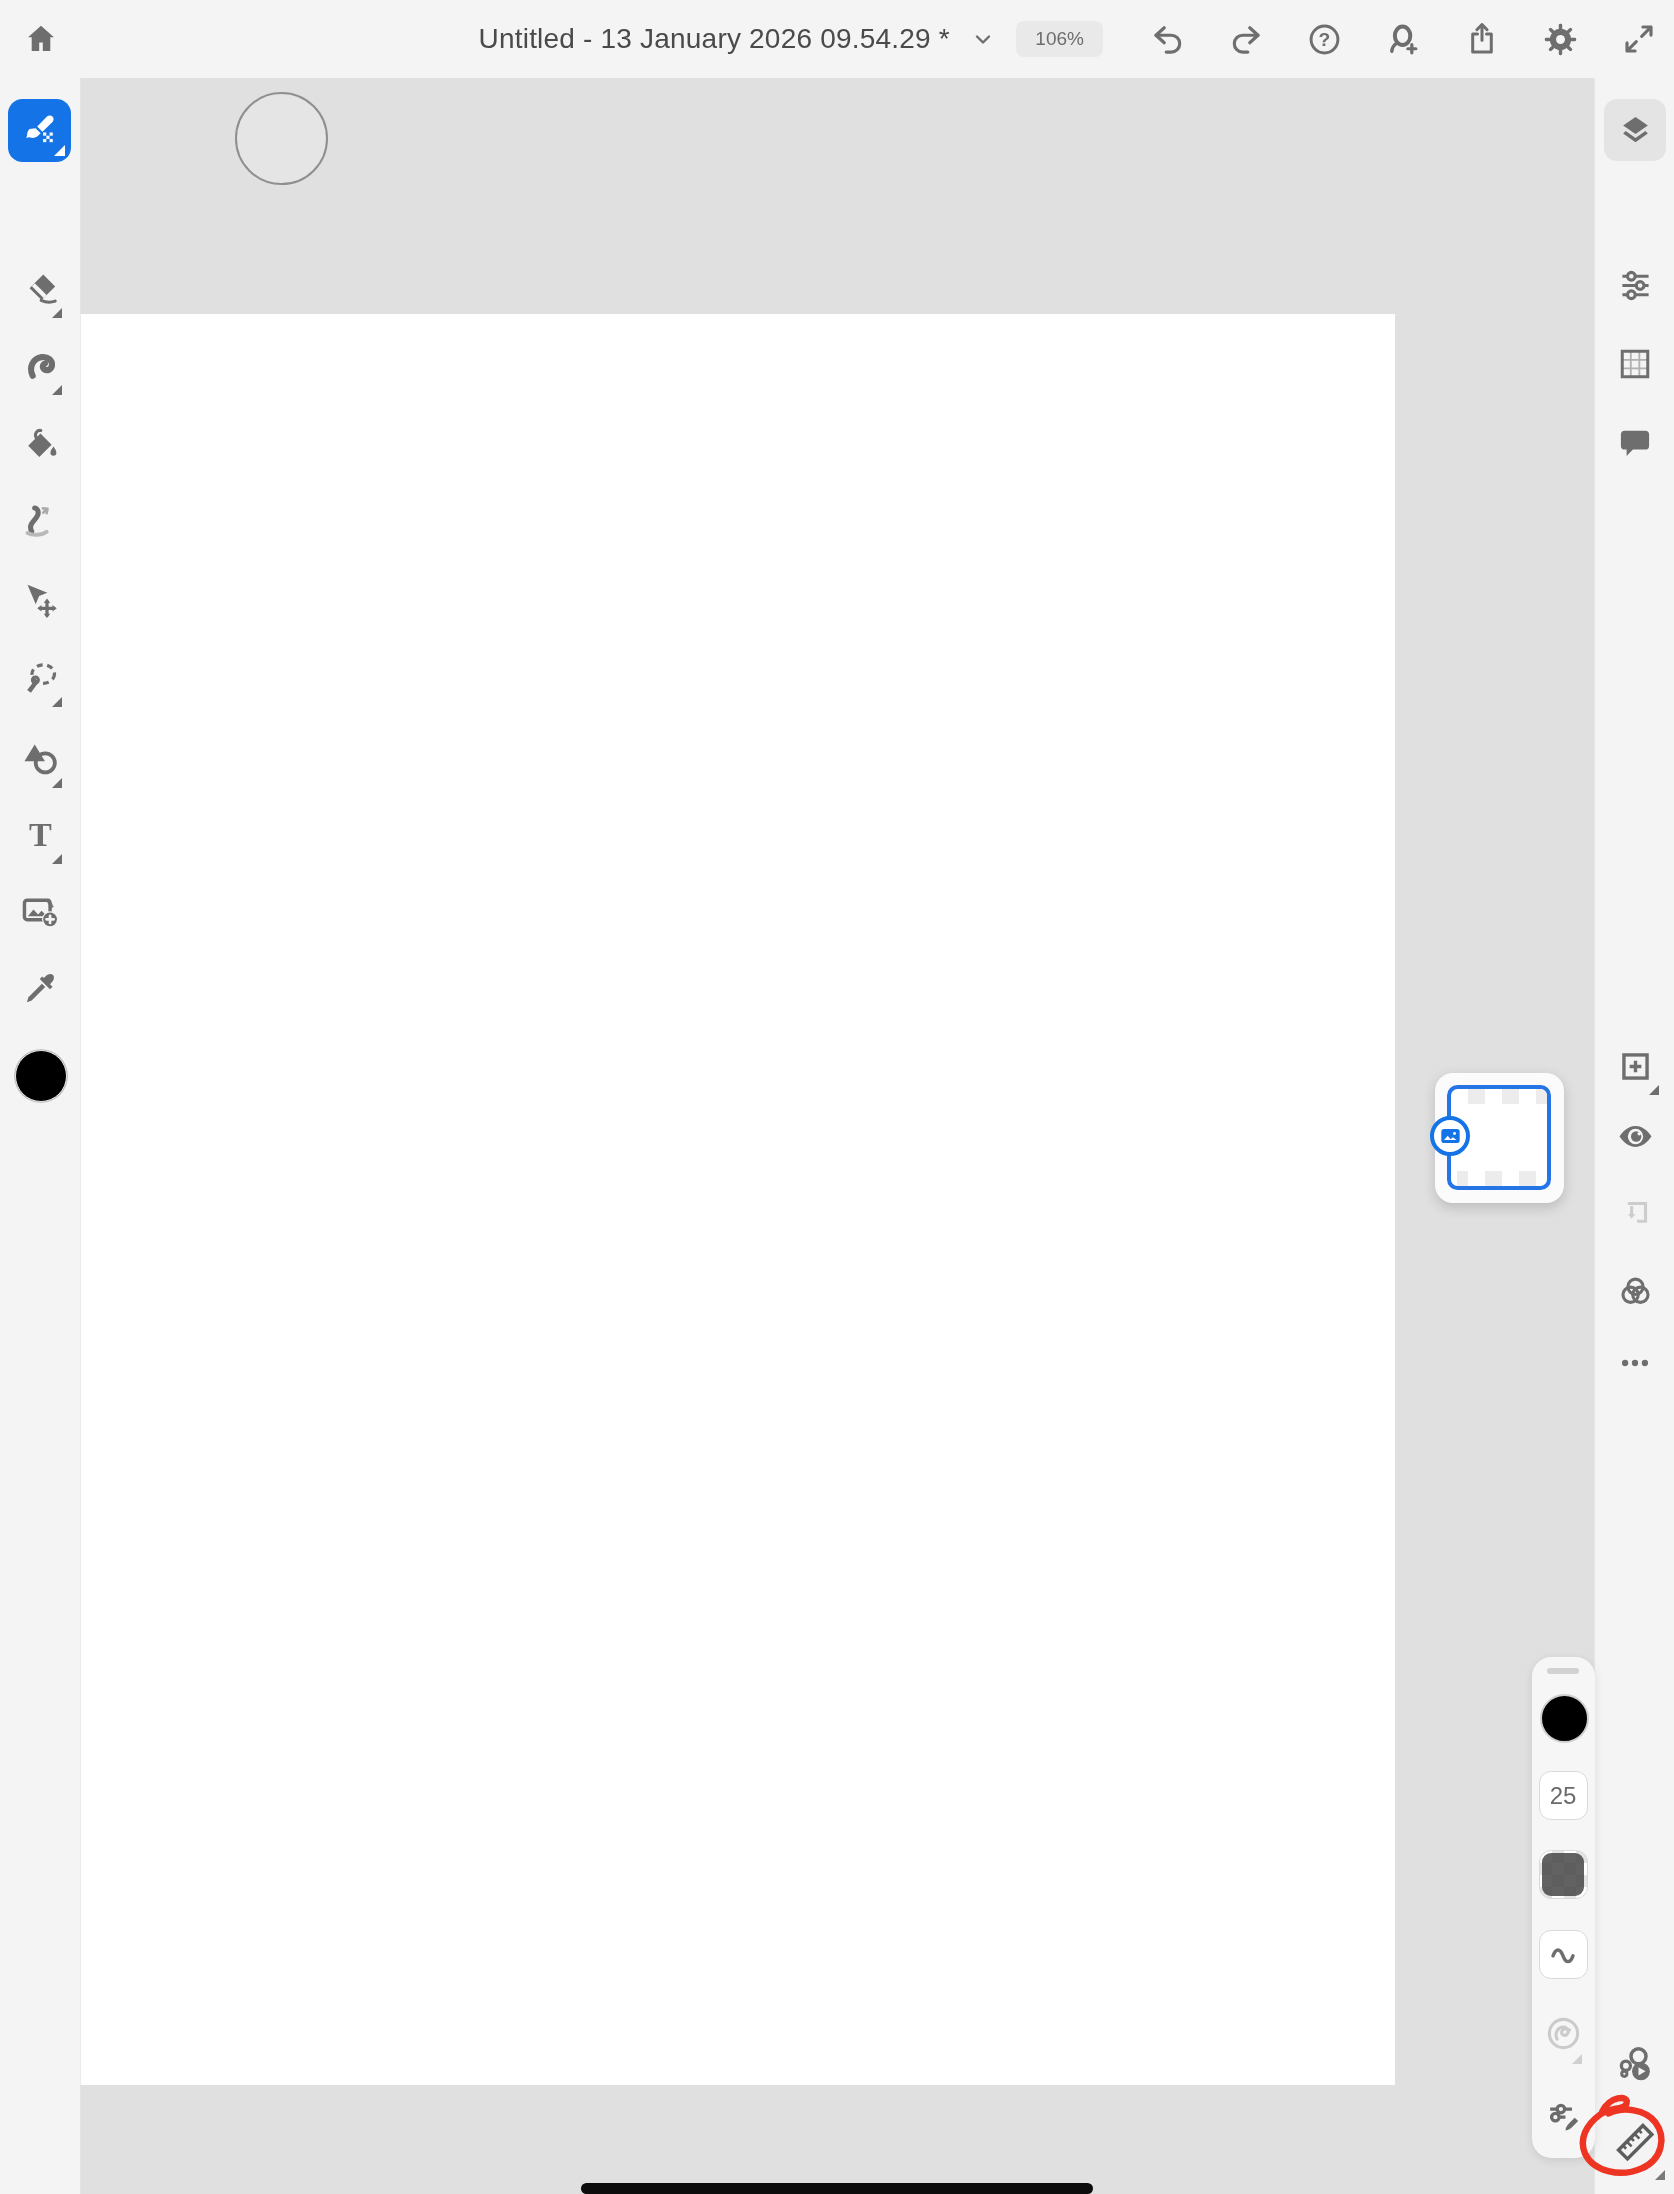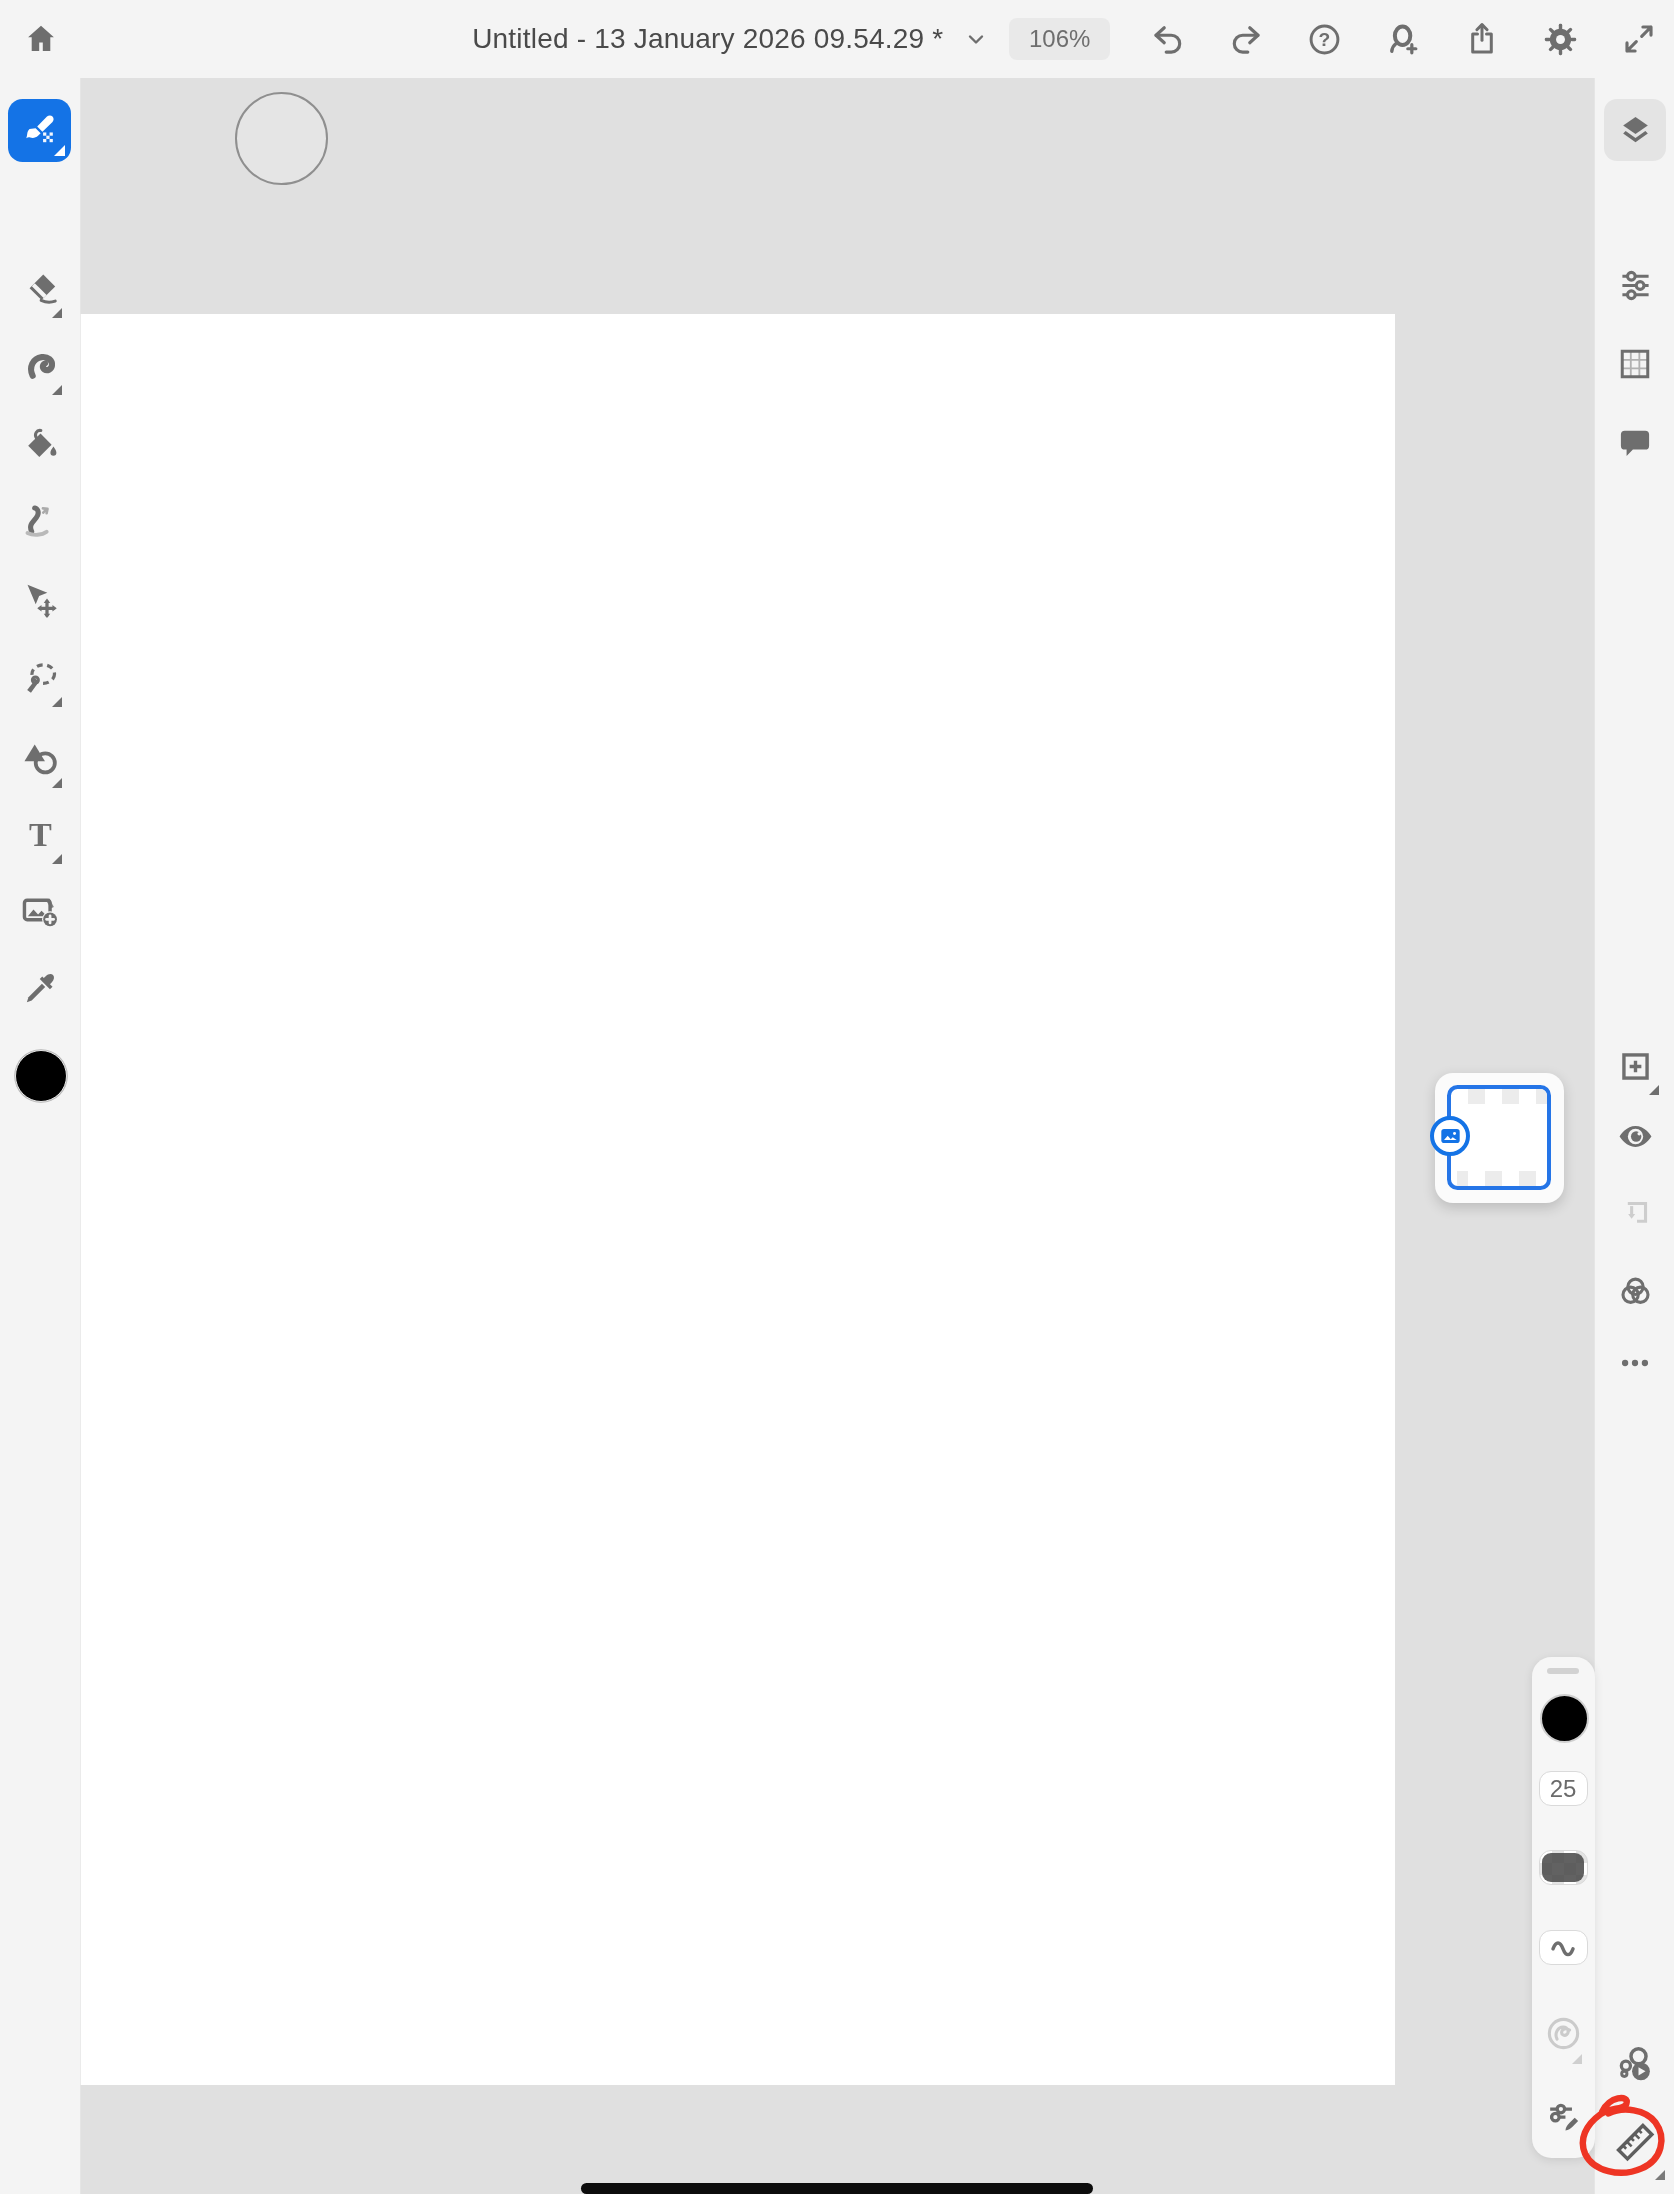--- a/index.html
+++ b/index.html
@@ -7,21 +7,21 @@
     background:#e0e0e0;font-family:"Liberation Sans",sans-serif;
     -webkit-user-select:none;user-select:none;}
   .abs{position:absolute;}
   .ic{display:flex;align-items:center;justify-content:center;color:#6e6e6e;}
   svg{display:block;}
   
   #topbar{left:0;top:0;width:1675px;height:78px;background:#f4f4f4;z-index:30;}
   .tb-btn{top:0;height:78px;display:flex;align-items:center;justify-content:center;cursor:pointer;}
   #title-row{left:454px;top:0;width:674px;height:78px;display:flex;align-items:center;justify-content:center;gap:21px;}
   #doc-title{font-size:28px;color:#4a4a4a;letter-spacing:0.2px;white-space:nowrap;text-align:center;}
-  #zoom-badge{background:#e9e9e9;color:#6e6e6e;font-size:24px;padding:7.3px 19.5px;border-radius:8px;}
+  #zoom-badge{background:#e9e9e9;color:#6e6e6e;font-size:19px;padding:7.3px 19.5px;border-radius:8px;}
   #topbar-actions{right:18px;top:0;height:78px;display:flex;align-items:center;gap:42px;}
   
   #leftbar{left:0;top:78px;width:80px;height:2116px;background:#f4f4f4;z-index:20;box-shadow:0.8px 0 0 #e7e7e7;}
   #rightbar{left:1595px;top:78px;width:80px;height:2116px;background:#f4f4f4;z-index:20;box-shadow:-0.8px 0 0 #e7e7e7;}
   .tool{position:absolute;left:0;width:80px;height:63px;display:flex;align-items:center;justify-content:center;cursor:pointer;}
   .rtool{position:absolute;left:0;width:80px;height:62px;display:flex;align-items:center;justify-content:center;cursor:pointer;}
   .sel-tile{position:absolute;left:8px;width:63px;height:63px;border-radius:14.6px;background:#1473e6;display:flex;align-items:center;justify-content:center;color:#fff;cursor:pointer;}
   .rsel-tile{position:absolute;left:9px;width:62px;height:62px;border-radius:13px;background:#e4e4e4;display:flex;align-items:center;justify-content:center;color:#6e6e6e;cursor:pointer;}
   .tri{position:absolute;width:0;height:0;border-left:10.5px solid transparent;border-bottom:10.5px solid #6e6e6e;}
   .tri-w{border-bottom-color:#ffffff;border-left-width:11.4px;border-bottom-width:11.4px;}
@@ -33,21 +33,21 @@
   #brush-cursor{left:235px;top:92px;width:89px;height:89px;border-radius:50%;border:2.4px solid #8f8f8f;background:#e5e5e5;z-index:2;}
   
   #layer-card{left:1435px;top:1073px;width:129px;height:130px;background:#fbfbfb;border-radius:18px;box-shadow:0 4.9px 13px rgba(0,0,0,.16);z-index:25;}
   #layer-thumb{left:12px;top:12px;width:96px;height:97px;background:#fff;border:4px solid #2575e7;border-radius:10.5px;overflow:hidden;}
   .checker-strip{position:absolute;left:0;right:0;height:14.6px;background:repeating-linear-gradient(90deg,transparent 0 17px,#ececec 17px 34px);}
   #layer-badge{left:-4.9px;top:43px;width:32px;height:32px;background:#fff;border:4.9px solid #1473e6;border-radius:50%;display:flex;align-items:center;justify-content:center;}
   
   #brush-panel{left:1532px;top:1657px;width:63px;height:501px;background:#f6f6f6;border-radius:19.5px;box-shadow:0 2.4px 9.7px rgba(0,0,0,.10);z-index:22;}
   #panel-handle{left:15.4px;top:10.5px;width:32px;height:6.5px;border-radius:3.2px;background:#d2d2d2;cursor:grab;}
   #brush-color{left:8px;top:37px;width:45px;height:45px;border-radius:50%;background:#000;border:2.4px solid #cfcfcf;cursor:pointer;}
-  .pbox{position:absolute;left:6.5px;width:49px;height:35px;background:#fff;border:1.6px solid #dadada;border-radius:12px;display:flex;align-items:center;justify-content:center;cursor:pointer;box-sizing:border-box;}
+  .pbox{position:absolute;left:6.5px;width:49px;height:49px;background:#fff;border:1.6px solid #dadada;border-radius:12px;display:flex;align-items:center;justify-content:center;cursor:pointer;box-sizing:border-box;}
   #brush-size{top:114px;font-size:24px;color:#6b6b6b;}
   #brush-opacity{top:193px;overflow:hidden;background:
      conic-gradient(#e3e3e3 25%,#fff 0 50%,#e3e3e3 0 75%,#fff 0);background-size:24px 24px;}
   #brush-opacity .fillsq{position:absolute;inset:2.4px;border-radius:9px;background:#474747;opacity:.85;}
   #brush-smoothing{top:273px;}
   .picon{position:absolute;left:0;width:63px;display:flex;align-items:center;justify-content:center;cursor:pointer;}
   
   #home-indicator{left:581px;top:2183px;width:512px;height:10.5px;border-radius:5.7px;background:#0c0c0c;z-index:40;cursor:grab;}
   #annotation{left:1568px;top:2086px;z-index:50;pointer-events:none;}
 </style>

